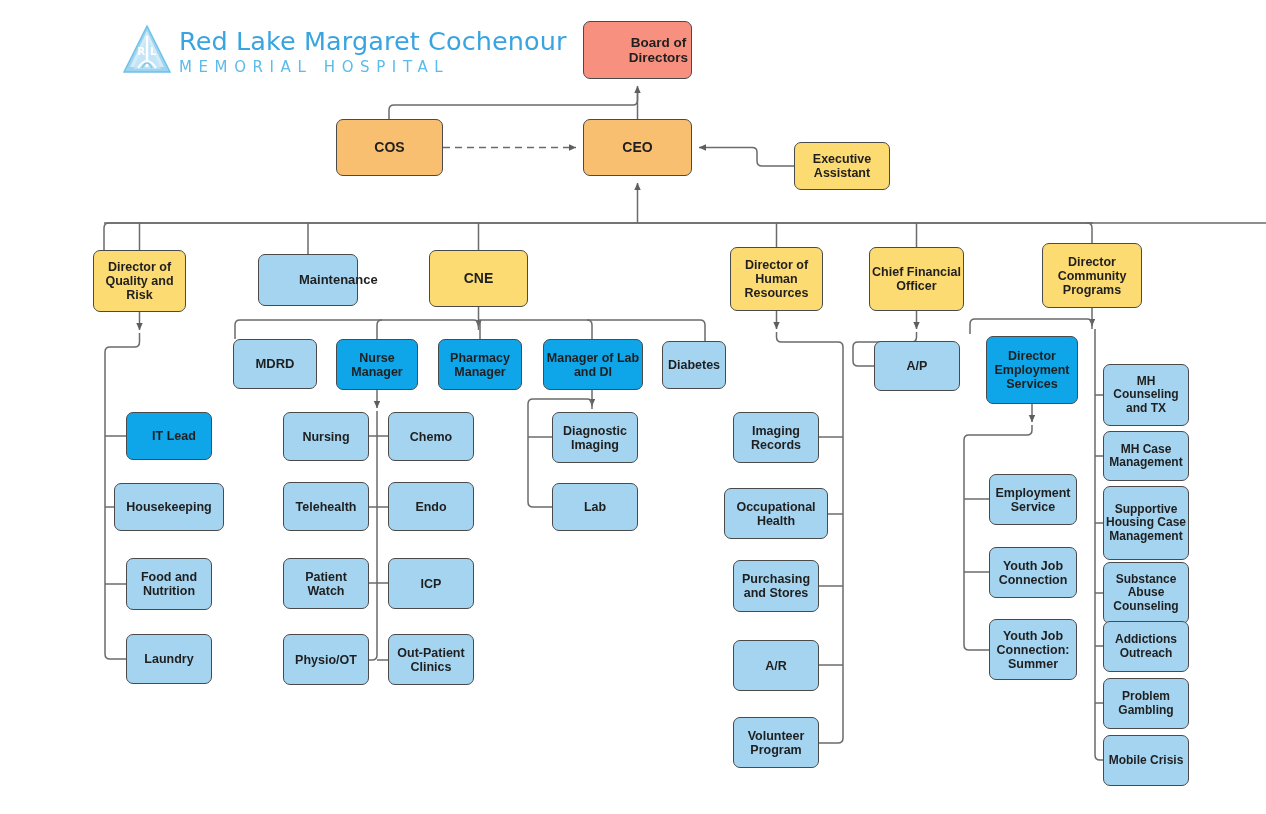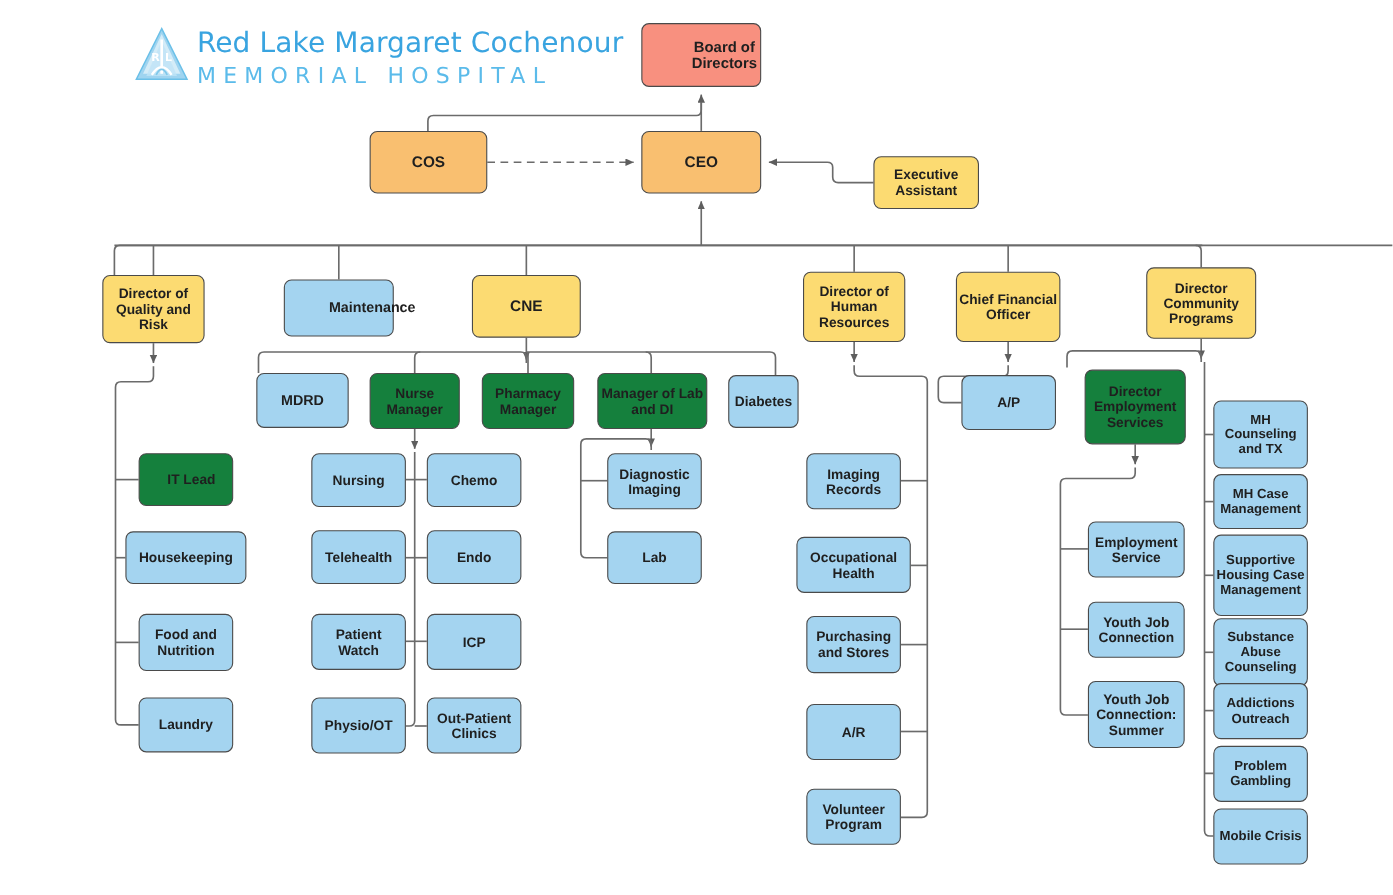--- a/index.html
+++ b/index.html
@@ -13,28 +13,28 @@
         border:1.6px solid #4a4a4a;border-radius:7px;
         display:flex;align-items:center;justify-content:center;
         text-align:center;color:#1f1f1f;font-weight:bold;
         line-height:1.12;padding:1px 2px;}
   .node span{display:block;width:100%;}
 
   .c-red{background:#f8907f;padding-left:44px;}
   .c-orange{background:#f9bf70;}
   .c-yellow{background:#fcdb72;}
   .c-blue{background:#a4d4f0;}
-  .c-purple{background:#15803d;}
+  .c-purple{background:#0ea5e9;}
 
   #logo{position:absolute;display:flex;align-items:center;}
   #logo .mark{flex:0 0 auto;}
   #logo .words{margin-left:7px;}
   .brand-main{color:#39a4e0;font-size:25.5px;letter-spacing:.1px;
               font-family:"DejaVu Sans",sans-serif;line-height:1;}
-  .brand-sub{color:#5bbbea;font-size:20px;letter-spacing:6.6px;
+  .brand-sub{color:#5bbbea;font-size:15px;letter-spacing:6.6px;
              margin-top:5px;font-family:"DejaVu Sans",sans-serif;line-height:1;}
 </style>
 </head>
 <body>
 
 <div id="stage">
 
   <svg id="wires" viewBox="0 0 1266 814" xmlns="http://www.w3.org/2000/svg">
     <defs>
       <marker id="ah" markerWidth="9" markerHeight="9" refX="7.4" refY="3.4" orient="auto" markerUnits="userSpaceOnUse">

